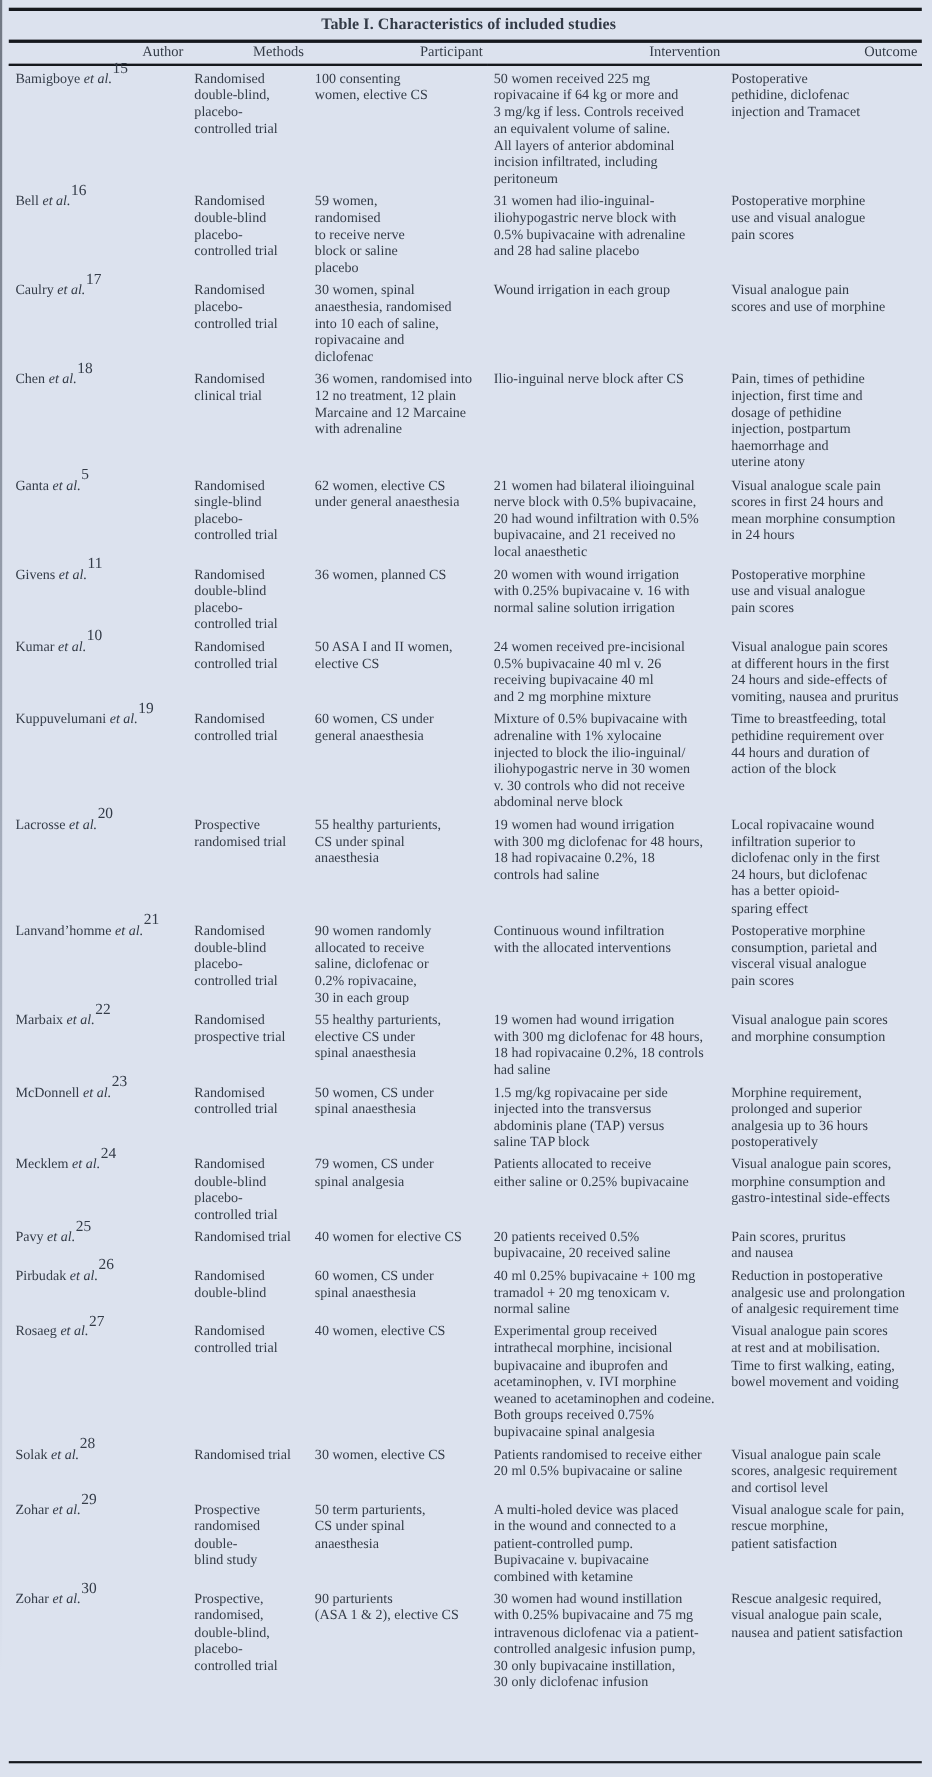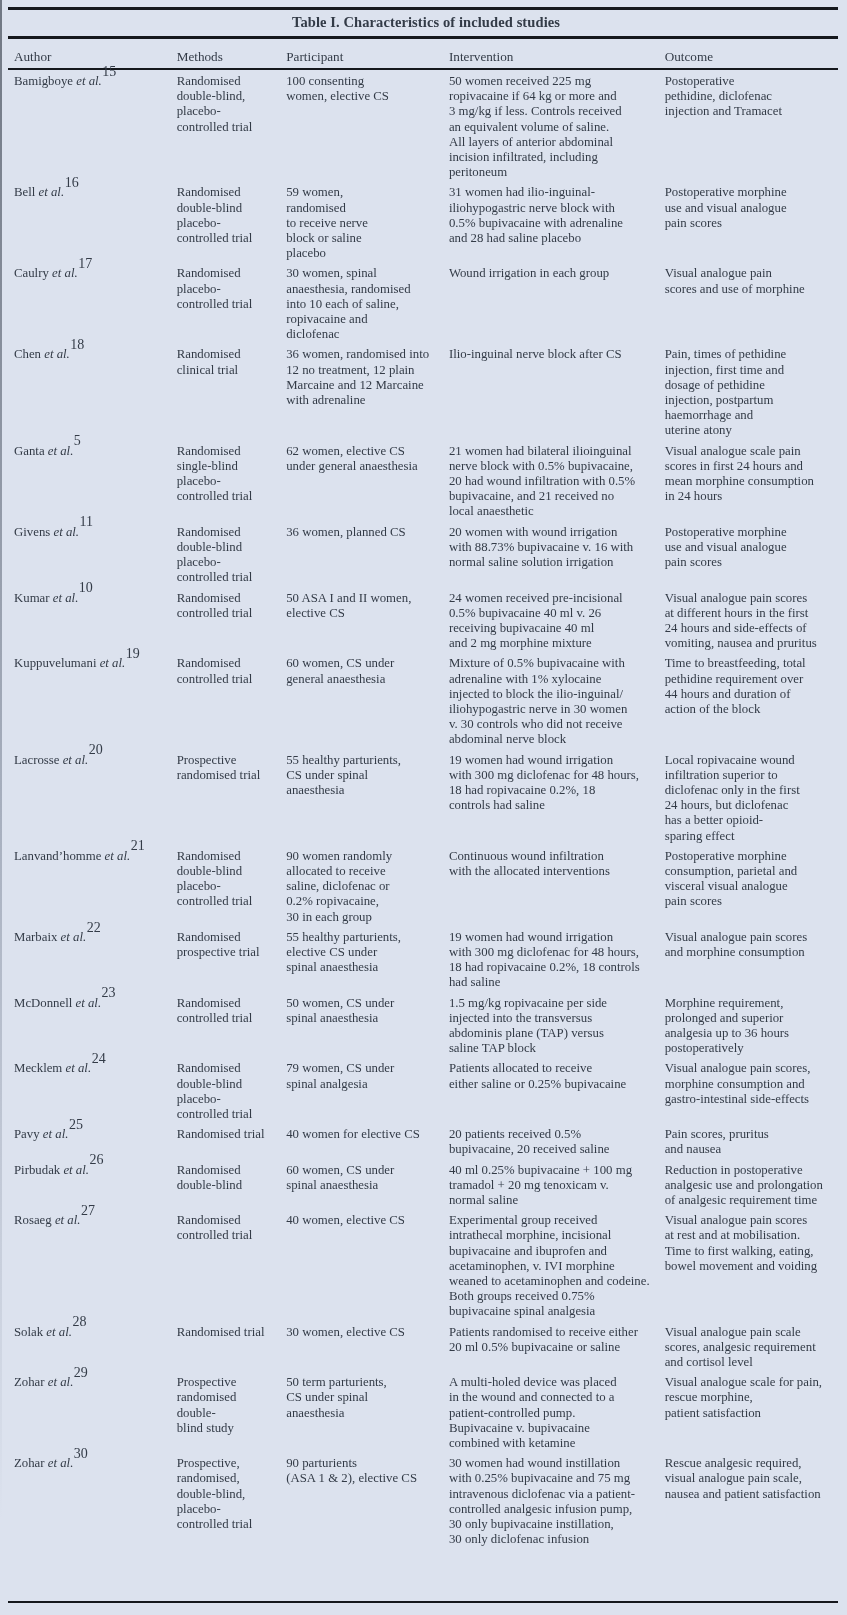--- a/index.html
+++ b/index.html
@@ -15,22 +15,22 @@
     background:linear-gradient(to bottom,#707783,#a9b1c0 55%,rgba(169,177,192,0));
   }
   .title-bar{
     border-top:3px solid var(--rule,#15181d);
     border-bottom:3px solid var(--rule,#15181d);
     padding:4px 0 5px 6px;
     font-weight:bold;font-size:14.5px;line-height:17px;letter-spacing:.1px;text-align:center;
   }
   table{width:100%;border-collapse:collapse;table-layout:fixed}
   th{
-    font-weight:normal;text-align:left;font-size:13.2px;line-height:15px;
-    padding:10px 4px 4px 6px;
+    font-weight:normal;text-align:right;font-size:13.2px;line-height:15px;
+    padding:0 4px 4px 6px;
     border-bottom:2px solid var(--rule,#15181d);
   }
   td{
     vertical-align:top;font-size:12.8px;line-height:15.2px;
     padding:4px 4px 1px 6px;
     white-space:pre-line;
   }
   .author-etal{font-style:italic}
   sup.ref{font-size:14px;line-height:0;position:relative;top:-4px;left:.5px}
   .bottom-rule{
@@ -156,21 +156,21 @@
   </tr>
 
   <tr>
     <td><span>Givens</span><span class="author-etal"> et al.</span><sup class="ref">11</sup></td>
     <td>Randomised
 double-blind
 placebo-
 controlled trial</td>
     <td>36 women, planned CS</td>
     <td>20 women with wound irrigation
-with 88.73% bupivacaine v. 16 with
+with 0.25% bupivacaine v. 16 with
 normal saline solution irrigation</td>
     <td>Postoperative morphine
 use and visual analogue
 pain scores</td>
   </tr>
 
   <tr>
     <td><span>Kumar</span><span class="author-etal"> et al.</span><sup class="ref">10</sup></td>
     <td>Randomised
 controlled trial</td>

